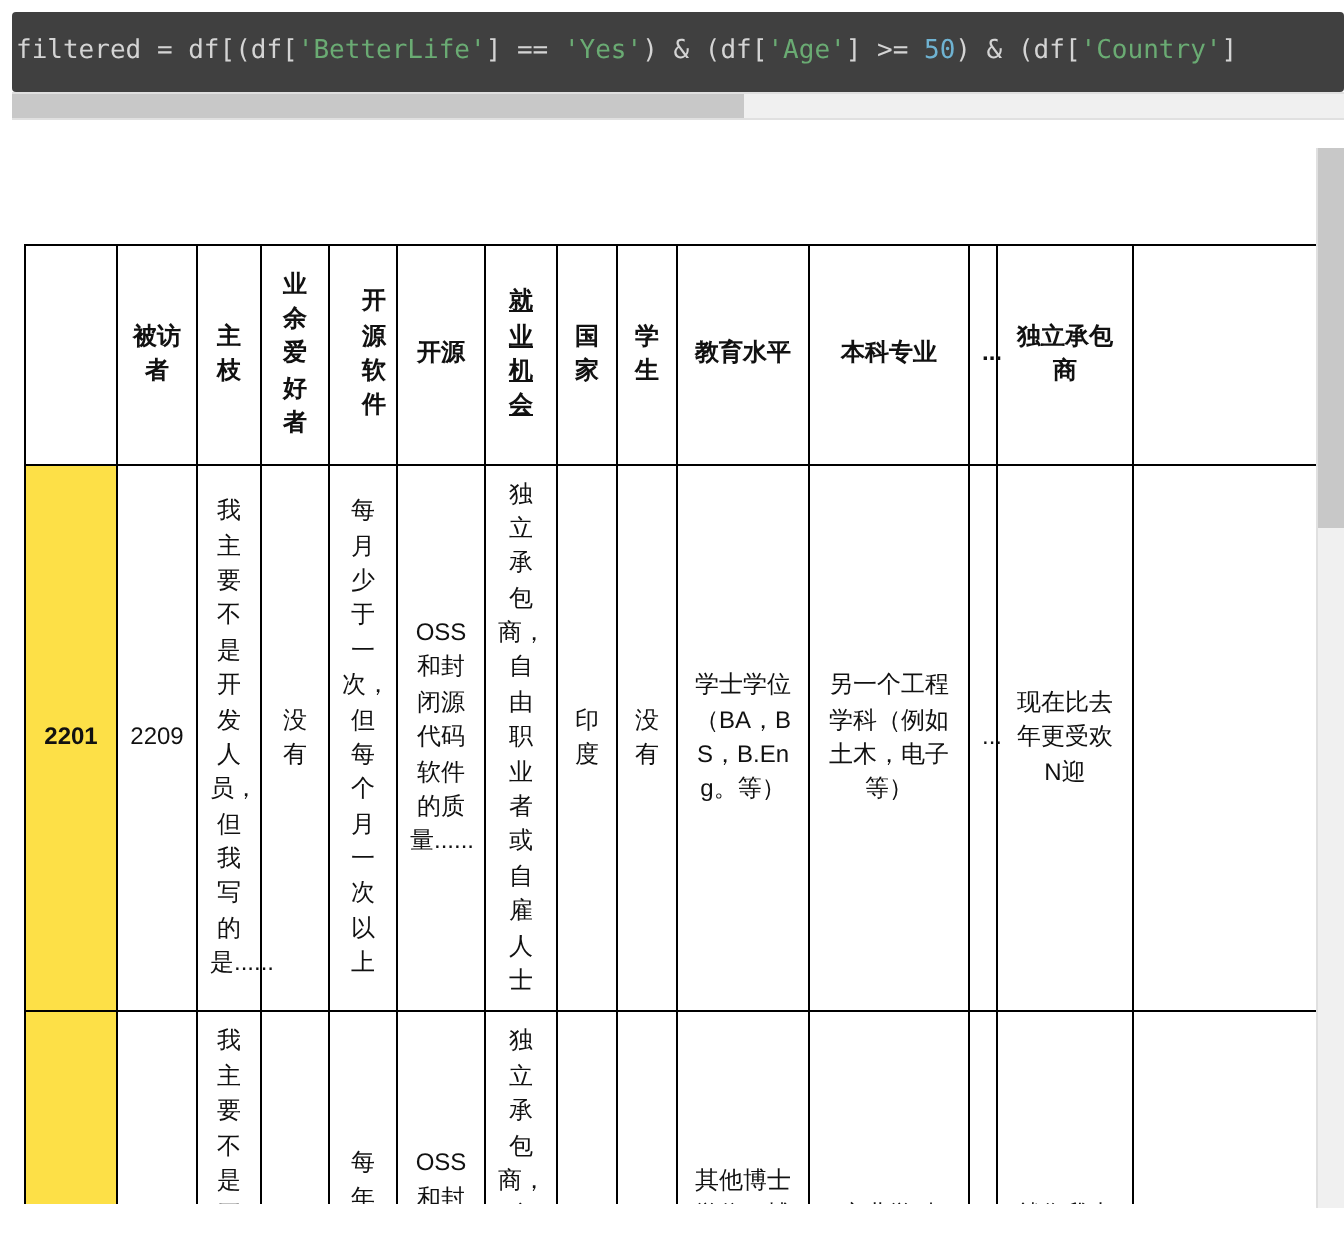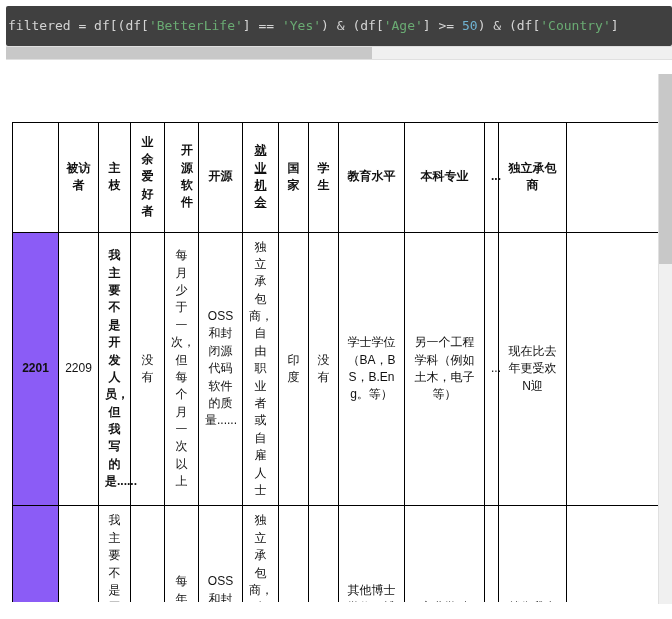--- a/index.html
+++ b/index.html
@@ -66,21 +66,21 @@
     vertical-align: middle;
     text-align: center;
     line-height: 1.45;
   }
   table.df th {
     background: #fff;
     font-weight: 700;
   }
   table.df th.rowhdr, table.df td.rowhdr {
     font-weight: 700;
-    background: #8b5cf6;
+    background: #fde047;
   }
   table.df td.cell {
     word-break: break-all;
   }
   .watermark {
     position: absolute;
     right: 14px;
     bottom: 4px;
     color: rgba(255,255,255,0.8);
     font-size: 24px;
@@ -135,21 +135,21 @@
             <th style="width: 80px; min-width: 80px; max-width: 80px; height: 110px;">本科专业</th>
             <th style="width: 14px; min-width: 14px; max-width: 14px; height: 110px;">...</th>
             <th style="width: 68px; min-width: 68px; max-width: 68px; height: 110px;">独立承包商</th>
             <th style="width: 120px; min-width: 120px; max-width: 120px; height: 110px;"></th>
           </tr>
       </thead>
       <tbody id="df-body">
           <tr>
             <th class="rowhdr" style="width: 46px; min-width: 46px; max-width: 46px;">2201</th>
             <td class="cell" style="width: 40px; min-width: 40px; max-width: 40px;">2209</td>
-            <td class="cell" style="width: 32px; min-width: 32px; max-width: 32px; font-weight: bold;">我主要不是开发人员，但我写的是......</td>
+            <td class="cell" style="width: 32px; min-width: 32px; max-width: 32px;">我主要不是开发人员，但我写的是......</td>
             <td class="cell" style="width: 34px; min-width: 34px; max-width: 34px;">没有</td>
             <td class="cell" style="width: 34px; min-width: 34px; max-width: 34px;">每月少于一次，但每个月一次以上</td>
             <td class="cell" style="width: 44px; min-width: 44px; max-width: 44px;">OSS 和封闭源代码软件的质量......</td>
             <td class="cell" style="width: 36px; min-width: 36px; max-width: 36px;">独立承包商，自由职业者或自雇人士</td>
             <td class="cell" style="width: 30px; min-width: 30px; max-width: 30px;">印度</td>
             <td class="cell" style="width: 30px; min-width: 30px; max-width: 30px;">没有</td>
             <td class="cell" style="width: 66px; min-width: 66px; max-width: 66px;">学士学位（BA，BS，B.Eng。等）</td>
             <td class="cell" style="width: 80px; min-width: 80px; max-width: 80px;">另一个工程学科（例如土木，电子等）</td>
             <td class="cell" style="width: 14px; min-width: 14px; max-width: 14px;">...</td>
             <td class="cell" style="width: 68px; min-width: 68px; max-width: 68px;">现在比去年更受欢N迎</td>

